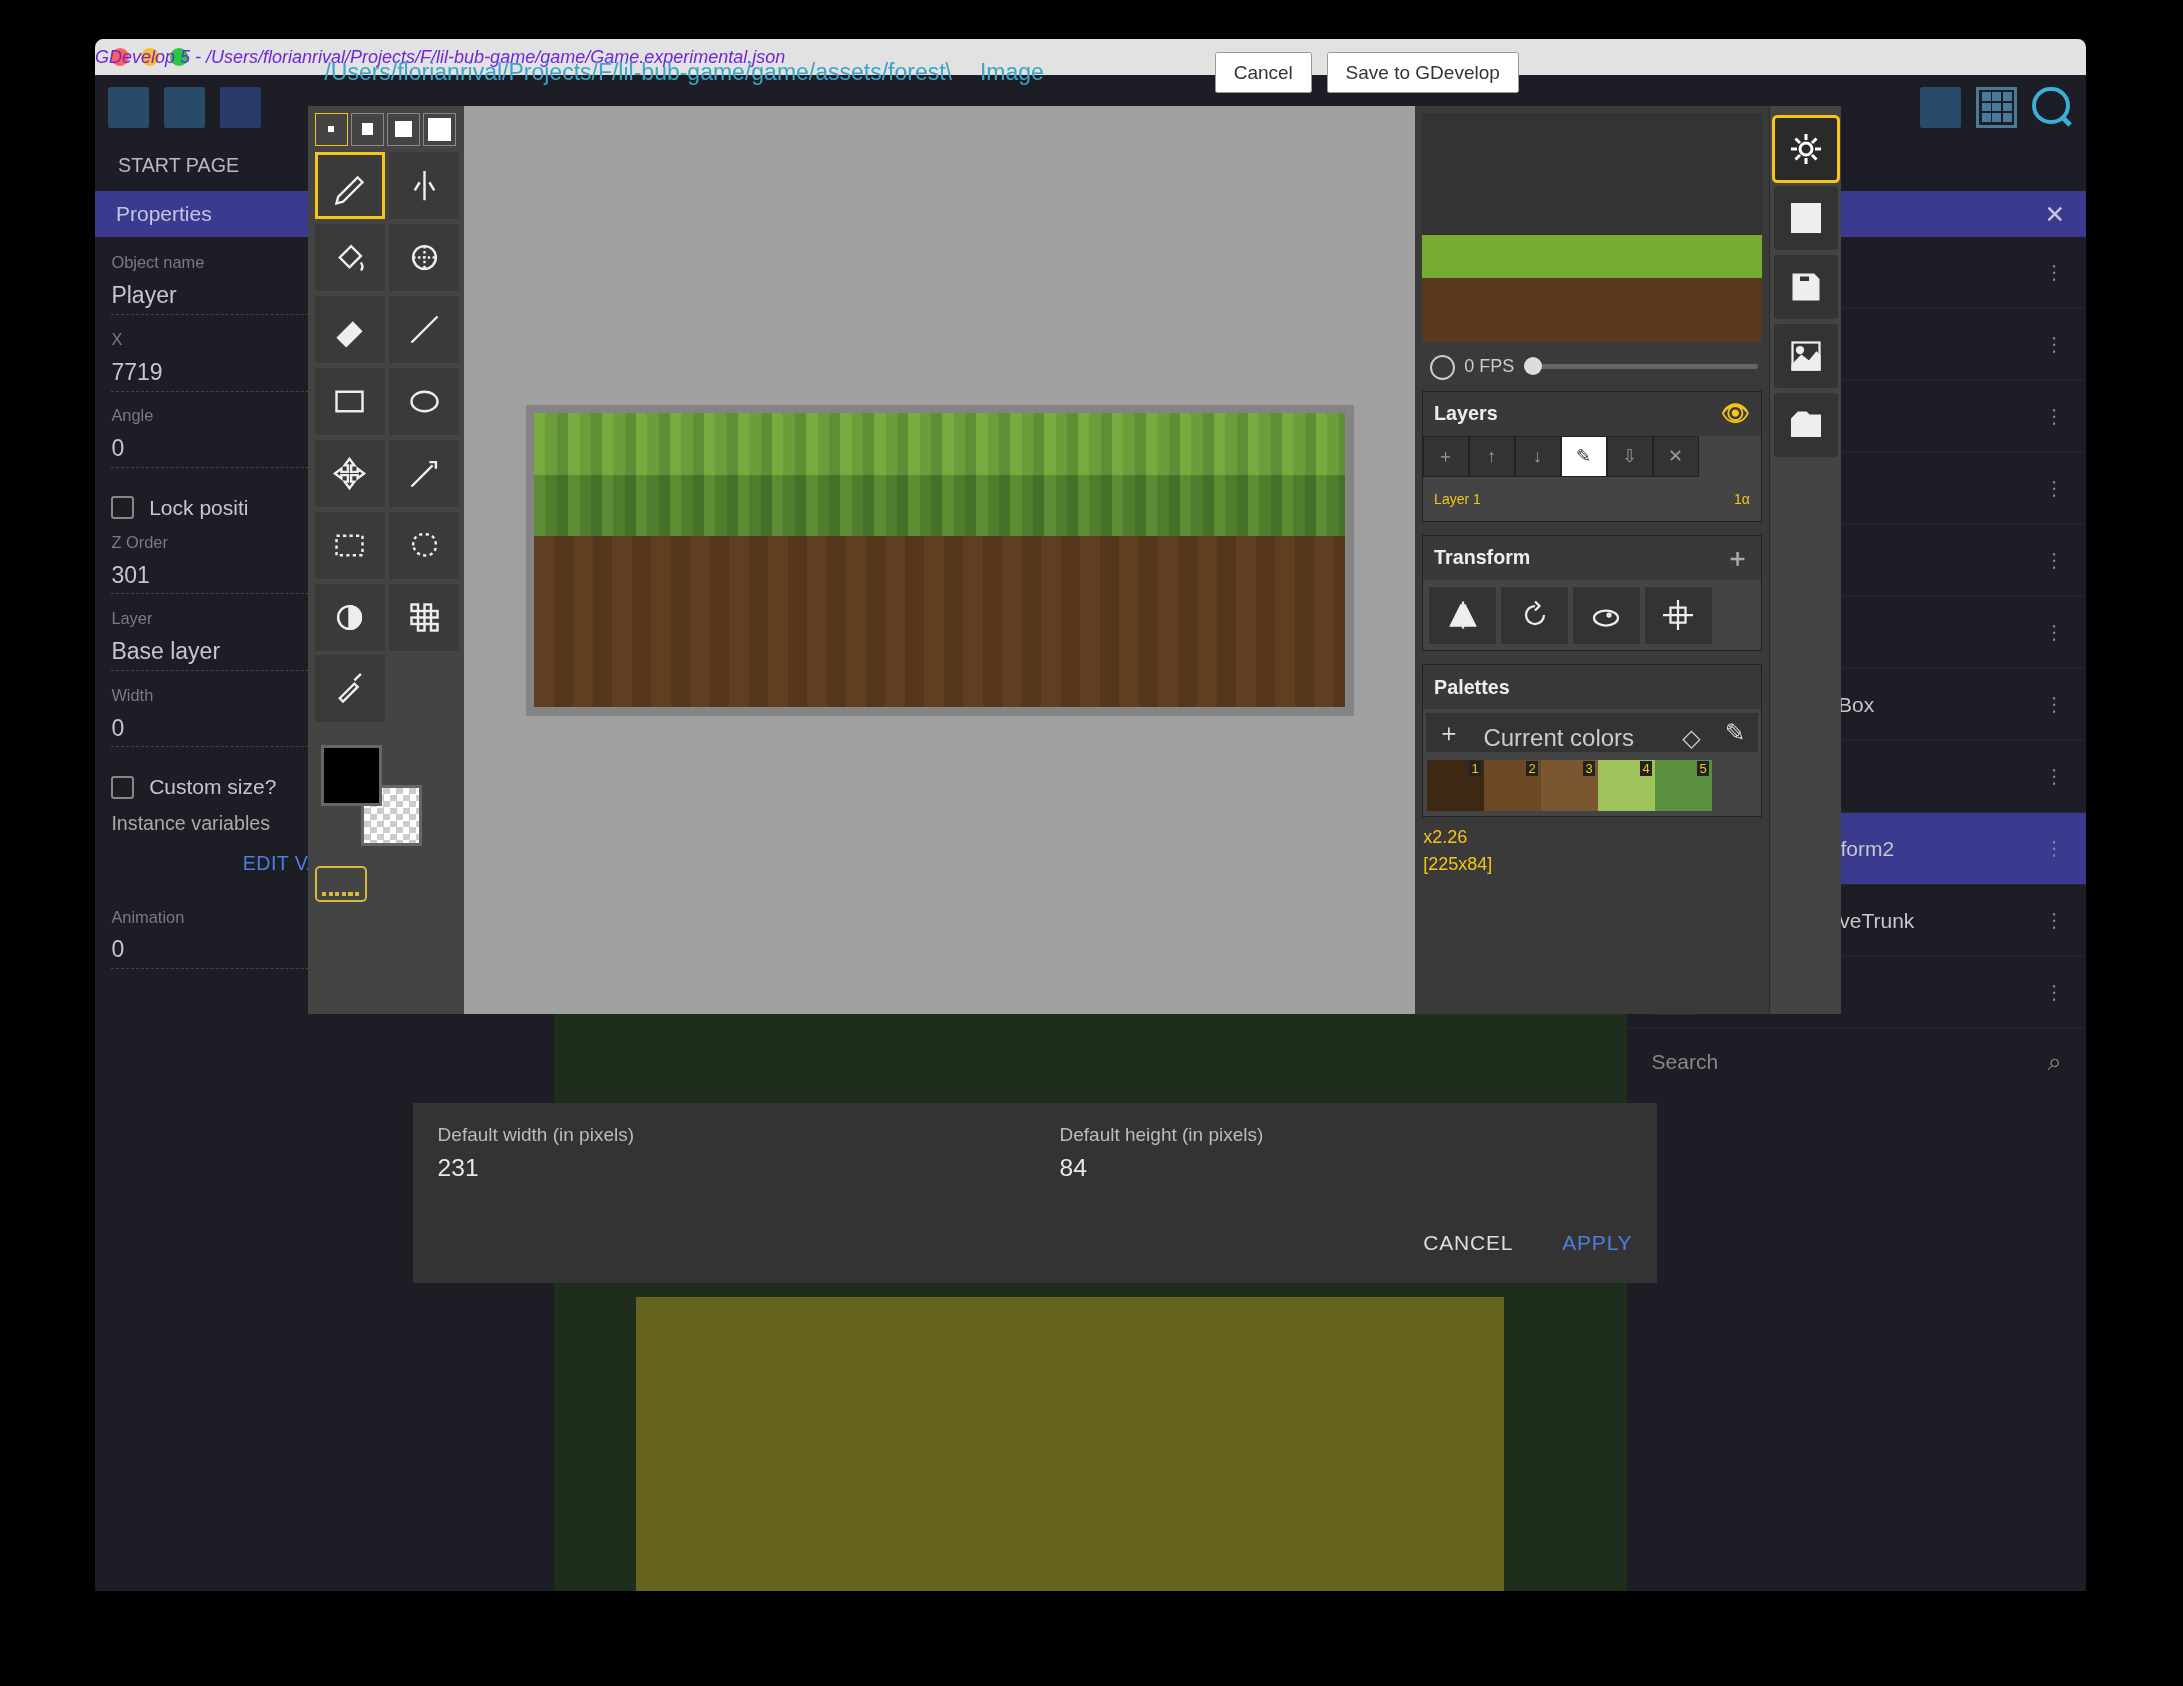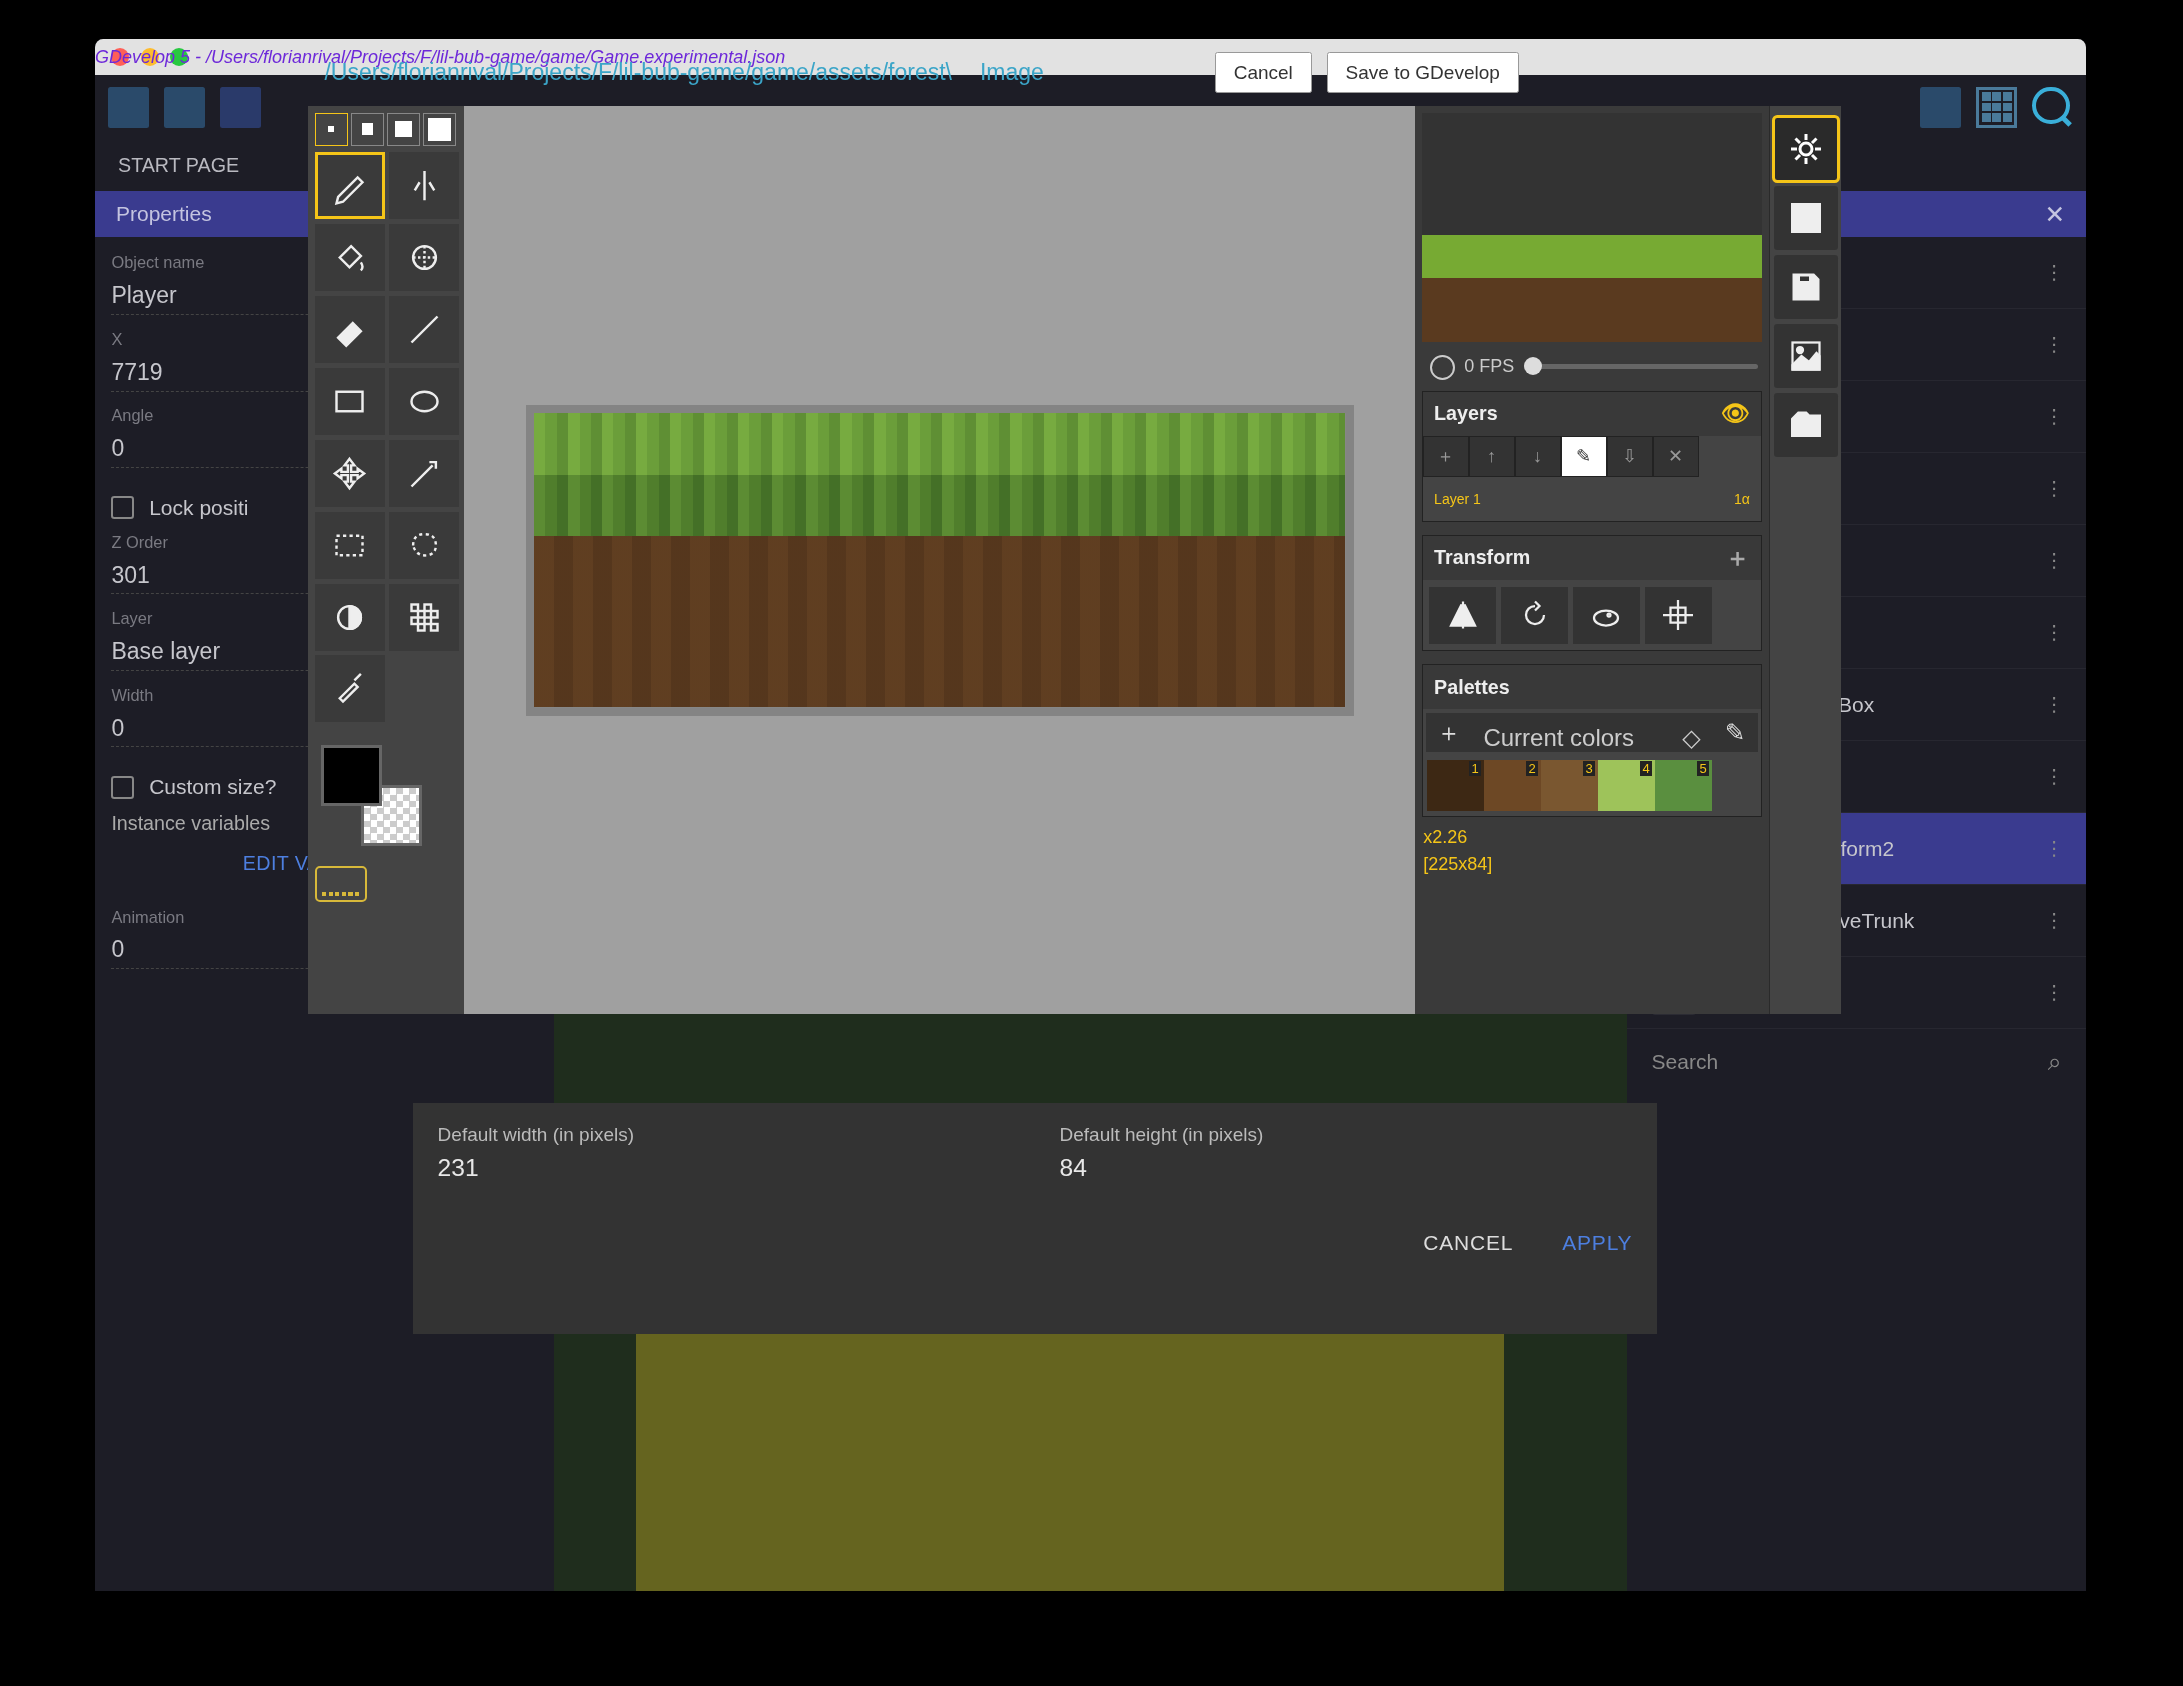--- a/index.html
+++ b/index.html
@@ -96,21 +96,21 @@
   .pal-sel { flex:1; height:39px; background:#333; color:#ccc; font-size:24px; display:flex; align-items:flex-end; padding:0 11.5px; justify-content:space-between; }
   .pal-colors { display:flex; padding:4.9px; gap:0; }
   .pcol { width:57px; height:51px; position:relative; }
   .pcol span { position:absolute; right:3.3px; top:1.6px; font-size:13px; color:#f5c518; background:#222; padding:0 2.5px;}
   .status-txt { color:#f5c518; font-size:18px; padding:3.3px 8.2px; }
   .side-tabs { width:72px; background:#444; border-left:1.6px solid #2a2a2a; padding-top:6.6px; }
   .side-tab { width:64px; height:64px; margin:4.9px auto; background:#333; display:flex; align-items:center; justify-content:center; border-radius:3.3px;}
   .side-tab.selected { outline:3.3px solid #f5c518; outline-offset:-1.6px; background:#2a2a2a;}
   .side-tab svg { width:36px; height:36px; stroke:#eee; fill:#eee; }
   
-  .bottom-dialog { position:absolute; left:318px; top:1064px; width:1244px; height:231px; background:#333333; padding:21px 24.6px; }
+  .bottom-dialog { position:absolute; left:318px; top:1064px; width:1244px; height:180px; background:#333333; padding:21px 24.6px; }
   .dlg-cols { display:flex; gap:49px; }
   .dlg-col { flex:1; }
   .dlg-label { font-size:19px; color:#bbb; margin-bottom:8.2px; }
   .dlg-value { font-size:24.6px; color:#e8e8e8; }
   .dlg-btns { display:flex; justify-content:flex-end; gap:49px; margin-top:49px; }
   .dlg-cancel { color:#ddd; font-size:21px; font-weight:500; letter-spacing:0.8px;}
   .dlg-apply { color:#4d7fe0; font-size:21px; font-weight:500; letter-spacing:0.8px;}
   
   .onion { width:28px; height:28px; position:relative; }
   .onion::before { content:''; position:absolute; width:21px; height:21px; border:2.5px solid #ccc; border-radius:50%; bottom:0; left:3.3px; }

